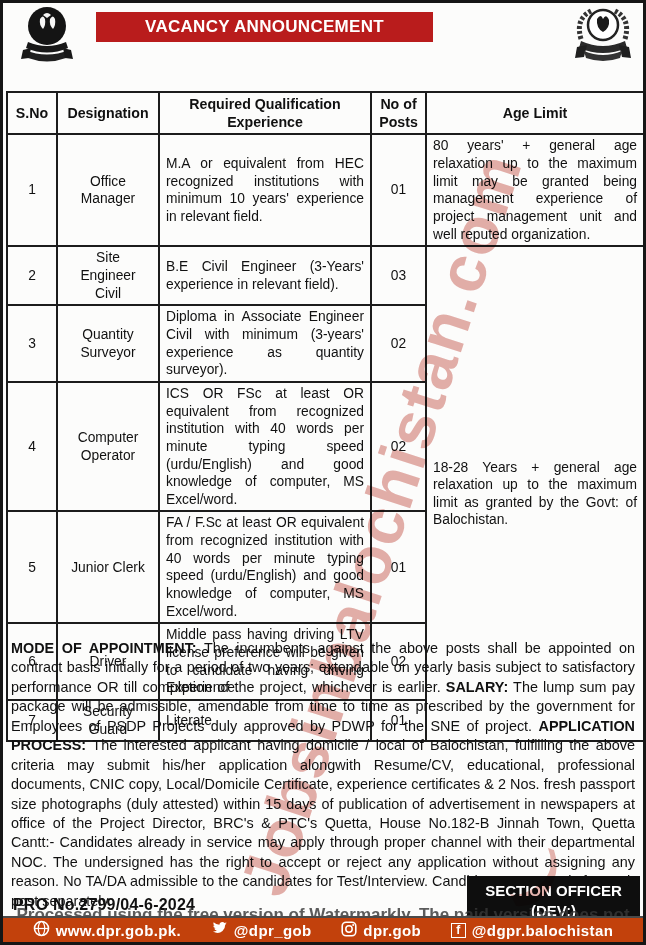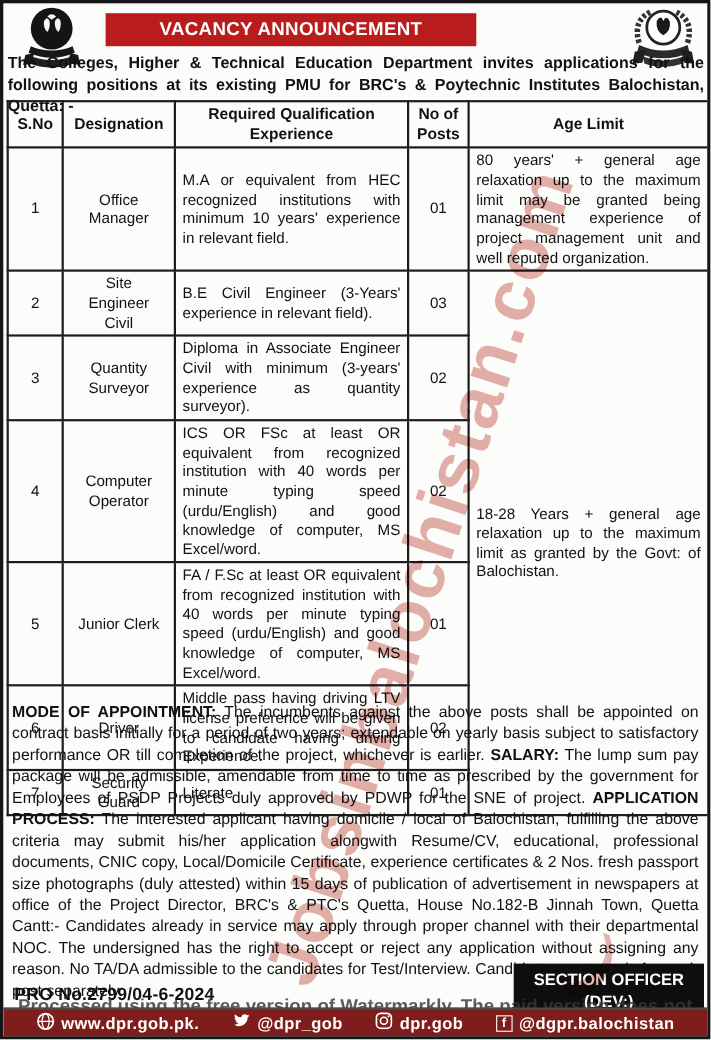--- a/index.html
+++ b/index.html
@@ -51,21 +51,21 @@
     position:absolute; right:3px; top:873px; width:173px; height:48px;
     background:#0e0e0e; color:#fff; font-weight:bold; font-size:15px;
     text-align:center; line-height:1.35; padding-top:5px;
   }
   .wm-notice {
     position:absolute; left:0; right:0; top:902px; text-align:center;
     font-size:17px; font-weight:bold; color:rgba(55,55,55,.82); pointer-events:none;
   }
   .social-bar {
     position:absolute; left:0; right:0; bottom:0; height:26px;
-    background:#7f1d1d; border-top:2px solid #4a4a4a;
+    background:#c2410c; border-top:2px solid #4a4a4a;
     display:flex; align-items:center; justify-content:space-evenly;
     color:#fff; font-weight:bold; font-size:15px; letter-spacing:.4px;
   }
   .social-item { display:flex; align-items:center; gap:6px; }
   .fb-badge {
     display:inline-flex; width:15px; height:15px; border:1.5px solid #fff;
     align-items:center; justify-content:center; font-size:12px; font-weight:bold;
   }
   
   .diag-wm {
@@ -102,21 +102,20 @@
       <path d="M30 14 q4 -6 6 0 q3 -6 6 1 q1 8 -6 12 q-7 -4 -6 -13z" fill="#1a1a1a"></path>
       <path d="M14 36 q22 10 44 0 l2 7 q-24 10 -48 0z" fill="#2a2a2a"></path>
       <path d="M10 42 l10 -2 -3 12 -9 1z" fill="#1f1f1f"></path>
       <path d="M62 42 l-10 -2 3 12 9 1z" fill="#1f1f1f"></path>
       <path d="M17 46 q19 8 38 0 l-2 7 q-17 6 -34 0z" fill="#333"></path>
     </svg>
   </div>
 
   <div class="title-bar">VACANCY ANNOUNCEMENT</div>
 
-  <div class="intro">The Colleges, Higher &amp; Technical Education Department invites applications for the following positions at its existing PMU for BRC's &amp; Poytechnic Institutes Balochistan, Quetta: -</div>
 
   <table class="jobs">
     <colgroup>
       <col class="col-sno">
         <col class="col-desig">
         <col class="col-qual">
         <col class="col-posts">
         <col class="col-age">
     </colgroup>
     <tbody>

